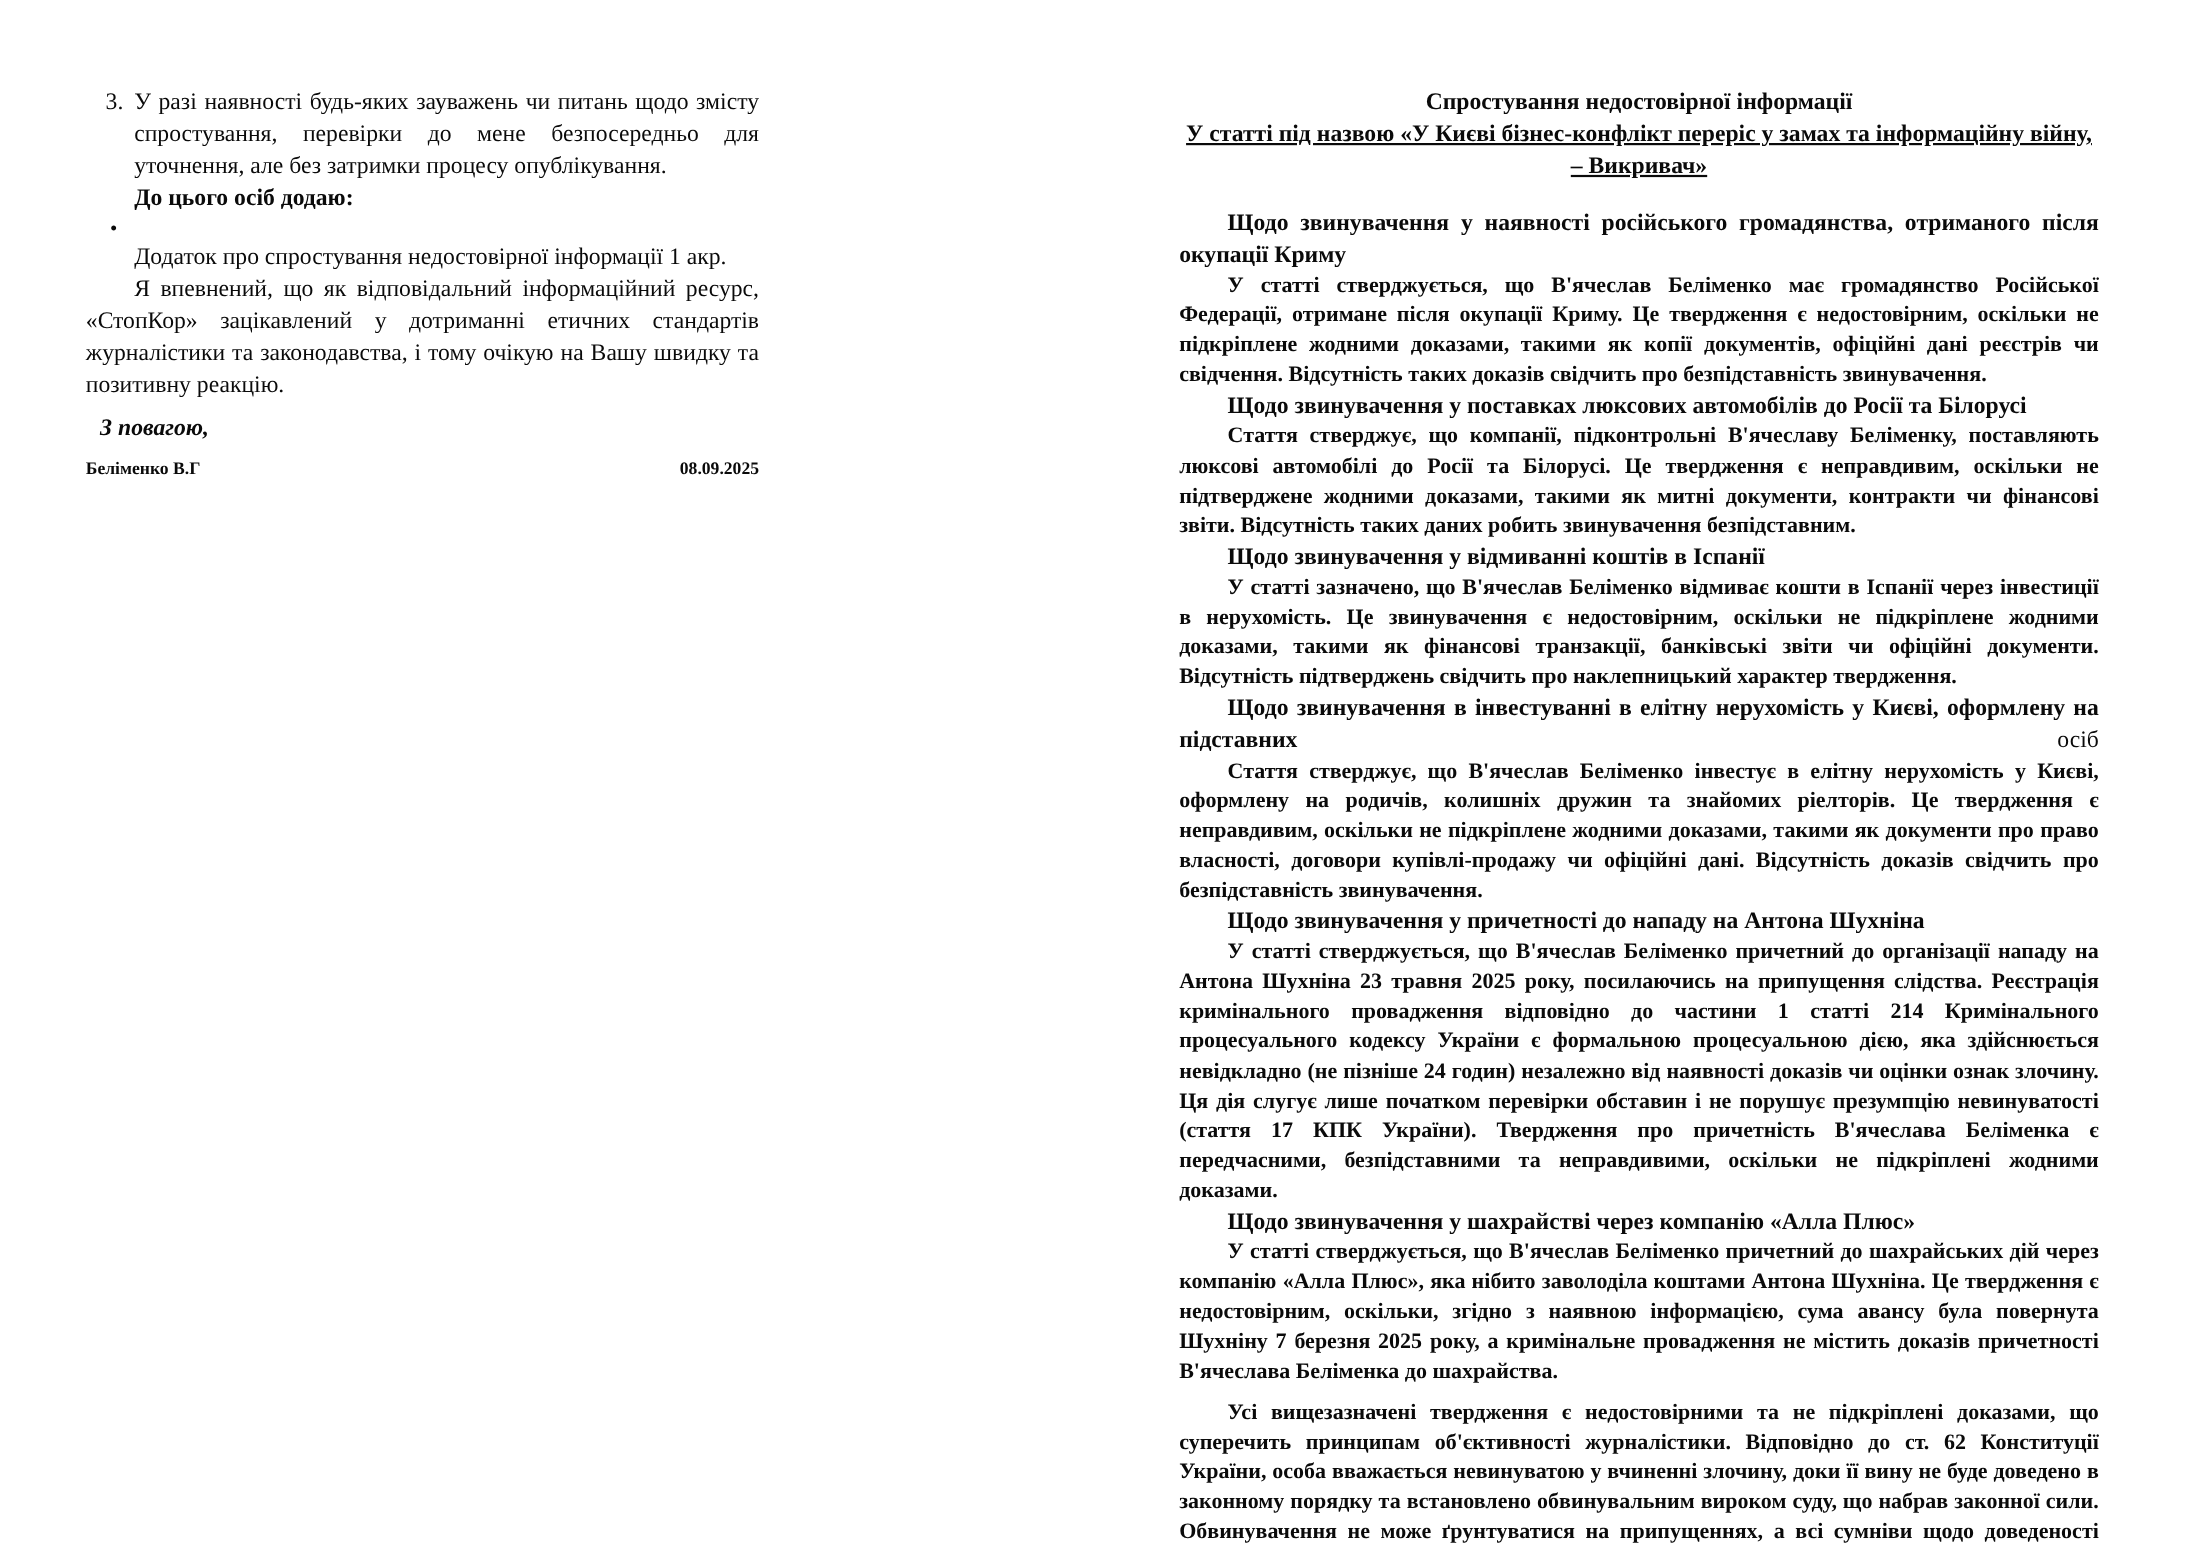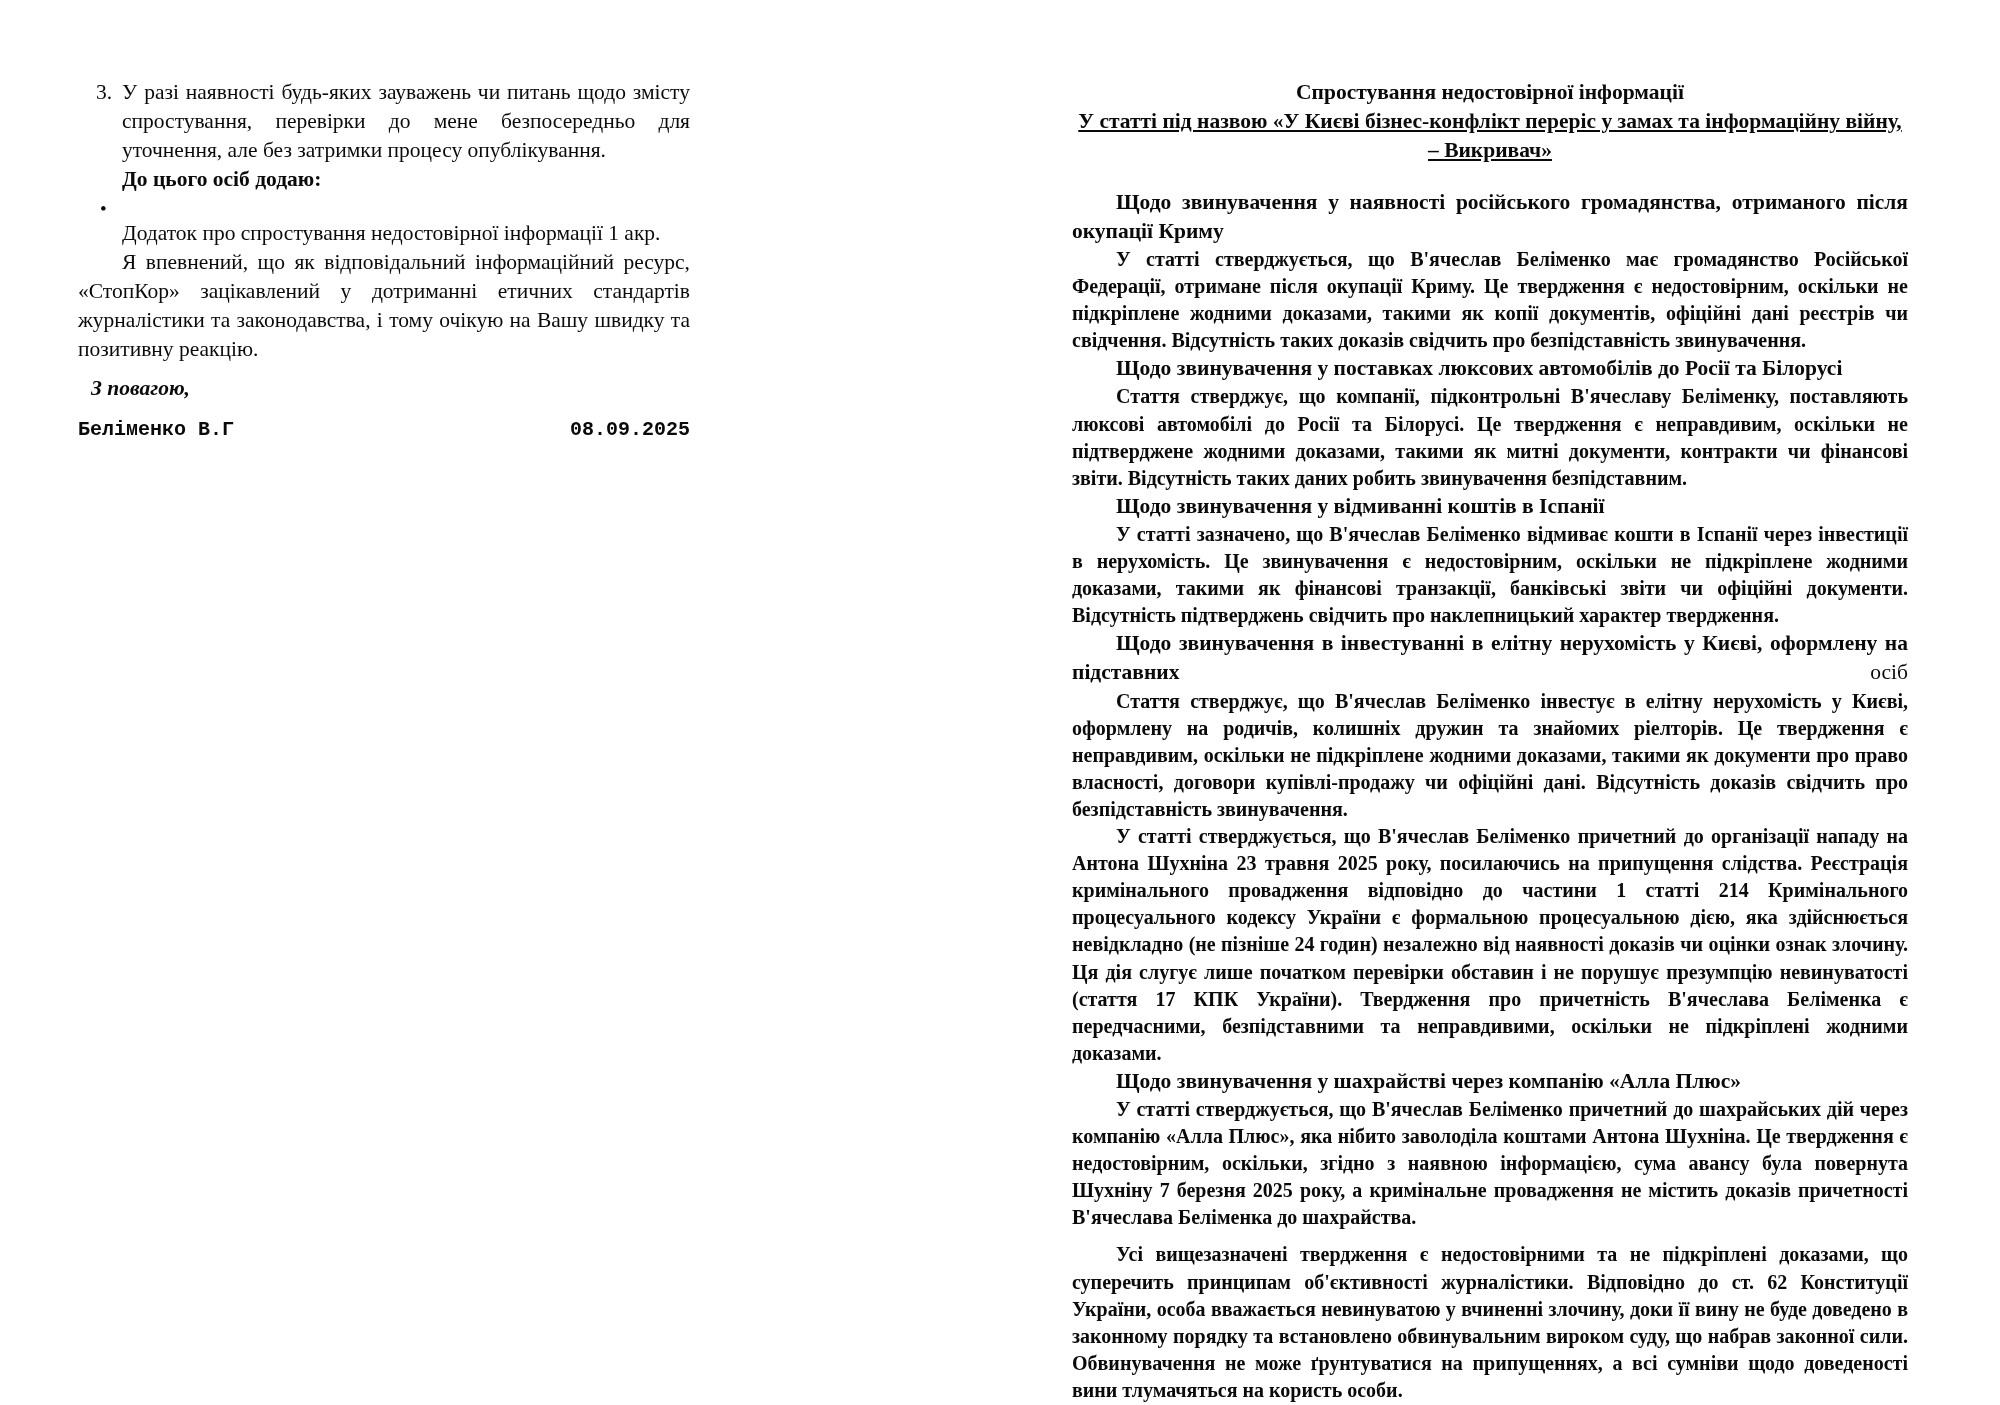--- a/index.html
+++ b/index.html
@@ -131,25 +131,24 @@
     font-style: italic;
     font-size: 21.5px;
     line-height: 1.4;
     margin: 13px;
   }
   .sig-row {
     display: flex;
     justify-content: space-between;
     align-items: center;
     font-weight: bold;
-    font-size: 20px;
+    font-size: 16px;
     line-height: 1.4;
     margin: 0;
     width: 612px;
-    font-family: Liberation Mono, monospace;
   }
   .sig-name { font-weight: bold; }
   .sig-date { font-weight: bold; }
 
   
   .doc-title {
     text-align: center;
     font-weight: bold;
     font-size: 21.5px;
     line-height: 1.36;
@@ -231,20 +230,21 @@
 
         <p class="sec-head"><span>Щодо звинувачення у поставках люксових автомобілів до Росії та Білорусі</span><span class="tail-regular"></span></p>
         <p class="sec-body">Стаття стверджує, що компанії, підконтрольні В'ячеславу Беліменку, поставляють люксові автомобілі до Росії та Білорусі. Це твердження є неправдивим, оскільки не підтверджене жодними доказами, такими як митні документи, контракти чи фінансові звіти. Відсутність таких даних робить звинувачення безпідставним.</p>
 
         <p class="sec-head"><span>Щодо звинувачення у відмиванні коштів в Іспанії</span><span class="tail-regular"></span></p>
         <p class="sec-body">У статті зазначено, що В'ячеслав Беліменко відмиває кошти в Іспанії через інвестиції в нерухомість. Це звинувачення є недостовірним, оскільки не підкріплене жодними доказами, такими як фінансові транзакції, банківські звіти чи офіційні документи. Відсутність підтверджень свідчить про наклепницький характер твердження.</p>
 
         <p class="sec-head justify-full"><span>Щодо звинувачення в інвестуванні в елітну нерухомість у Києві, оформлену на підставних</span><span class="tail-regular"> осіб</span></p>
         <p class="sec-body">Стаття стверджує, що В'ячеслав Беліменко інвестує в елітну нерухомість у Києві, оформлену на родичів, колишніх дружин та знайомих ріелторів. Це твердження є неправдивим, оскільки не підкріплене жодними доказами, такими як документи про право власності, договори купівлі-продажу чи офіційні дані. Відсутність доказів свідчить про безпідставність звинувачення.</p>
 
+        <p class="sec-head"><span>Щодо звинувачення у причетності до нападу на Антона Шухніна</span><span class="tail-regular"></span></p>
         <p class="sec-body">У статті стверджується, що В'ячеслав Беліменко причетний до організації нападу на Антона Шухніна 23 травня 2025 року, посилаючись на припущення слідства. Реєстрація кримінального провадження відповідно до частини 1 статті 214 Кримінального процесуального кодексу України є формальною процесуальною дією, яка здійснюється невідкладно (не пізніше 24 годин) незалежно від наявності доказів чи оцінки ознак злочину. Ця дія слугує лише початком перевірки обставин і не порушує презумпцію невинуватості (стаття 17 КПК України). Твердження про причетність В'ячеслава Беліменка є передчасними, безпідставними та неправдивими, оскільки не підкріплені жодними доказами.</p>
 
         <p class="sec-head"><span>Щодо звинувачення у шахрайстві через компанію «Алла Плюс»</span><span class="tail-regular"></span></p>
         <p class="sec-body">У статті стверджується, що В'ячеслав Беліменко причетний до шахрайських дій через компанію «Алла Плюс», яка нібито заволоділа коштами Антона Шухніна. Це твердження є недостовірним, оскільки, згідно з наявною інформацією, сума авансу була повернута Шухніну 7 березня 2025 року, а кримінальне провадження не містить доказів причетності В'ячеслава Беліменка до шахрайства.</p>
       </div>
 
       <p class="sec-body gap-small">Усі вищезазначені твердження є недостовірними та не підкріплені доказами, що суперечить принципам об'єктивності журналістики. Відповідно до ст. 62 Конституції України, особа вважається невинуватою у вчиненні злочину, доки її вину не буде доведено в законному порядку та встановлено обвинувальним вироком суду, що набрав законної сили. Обвинувачення не може ґрунтуватися на припущеннях, а всі сумніви щодо доведеності вини тлумачяться на користь особи.</p>
     </div>
   </div>
 

